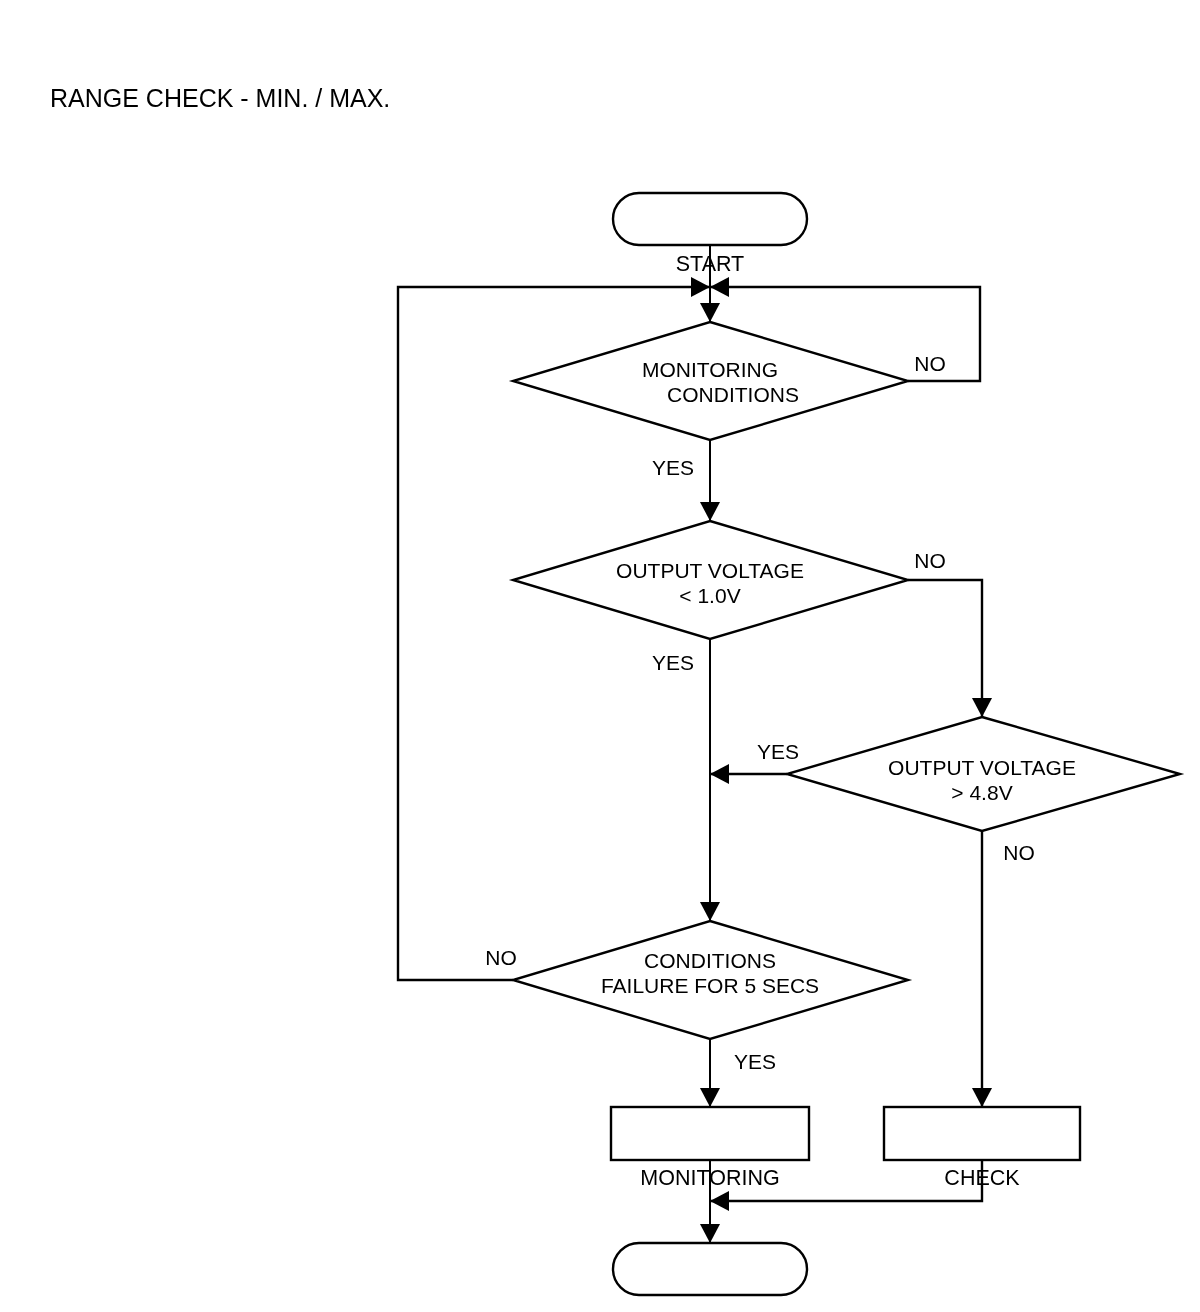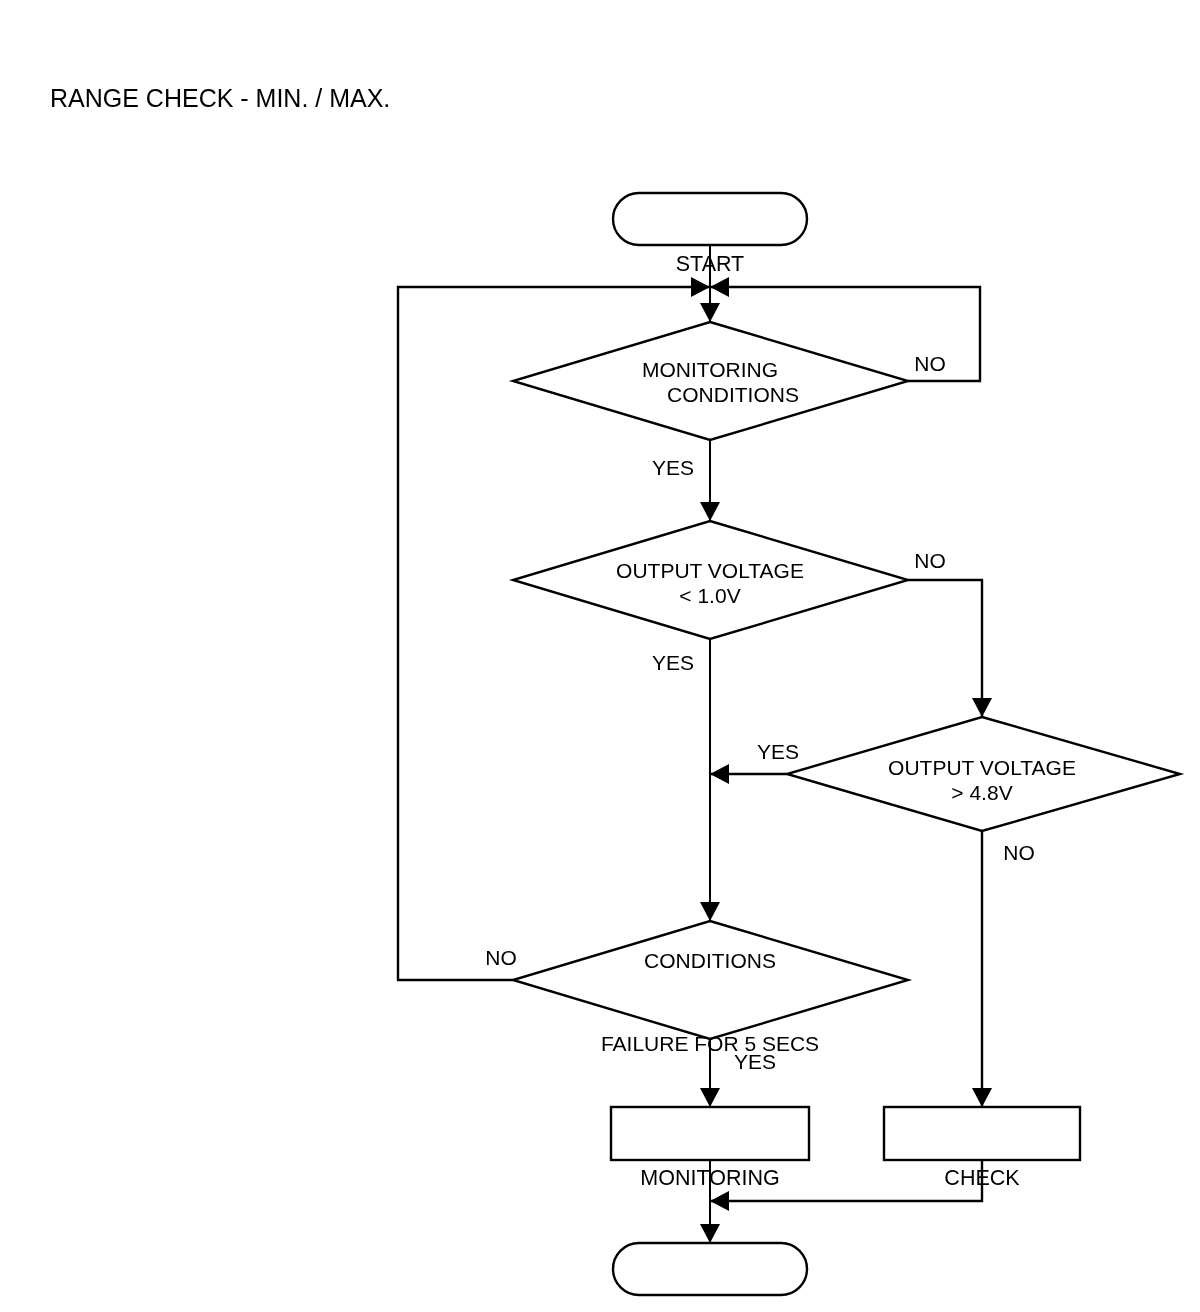--- a/index.html
+++ b/index.html
@@ -104,21 +104,21 @@
   <div class="lbl ctr" style="left:710px;top:370px;">MONITORING</div>
   <div class="lbl ctr" style="left:710px;top:395px;margin-left:23px;">CONDITIONS</div>
 
   <div class="lbl ctr" style="left:710px;top:571px;">OUTPUT VOLTAGE</div>
   <div class="lbl ctr" style="left:710px;top:596px;text-align:center;">&lt; 1.0V</div>
 
   <div class="lbl ctr" style="left:982px;top:768px;">OUTPUT VOLTAGE</div>
   <div class="lbl ctr" style="left:982px;top:793px;">&gt; 4.8V</div>
 
   <div class="lbl ctr" style="left:710px;top:961px;">CONDITIONS</div>
-  <div class="lbl ctr" style="left:710px;top:1044px;text-align:center;">FAILURE FOR 5 SECS</div>
+  <div class="lbl ctr" style="left:710px;top:986px;text-align:center;">FAILURE FOR 5 SECS</div>
 
   <div class="lbl node ctr" style="left:710px;top:1133px;">MONITORING</div>
 
   <div class="lbl node ctr" style="left:982px;top:1133px;">CHECK</div>
 
   <div class="lbl node ctr" style="left:710px;top:1304px;">END</div>
 
   <div class="lbl ctr" style="left:930px;top:364px;">NO</div>
   <div class="lbl ctr" style="left:673px;top:468px;">YES</div>
 

